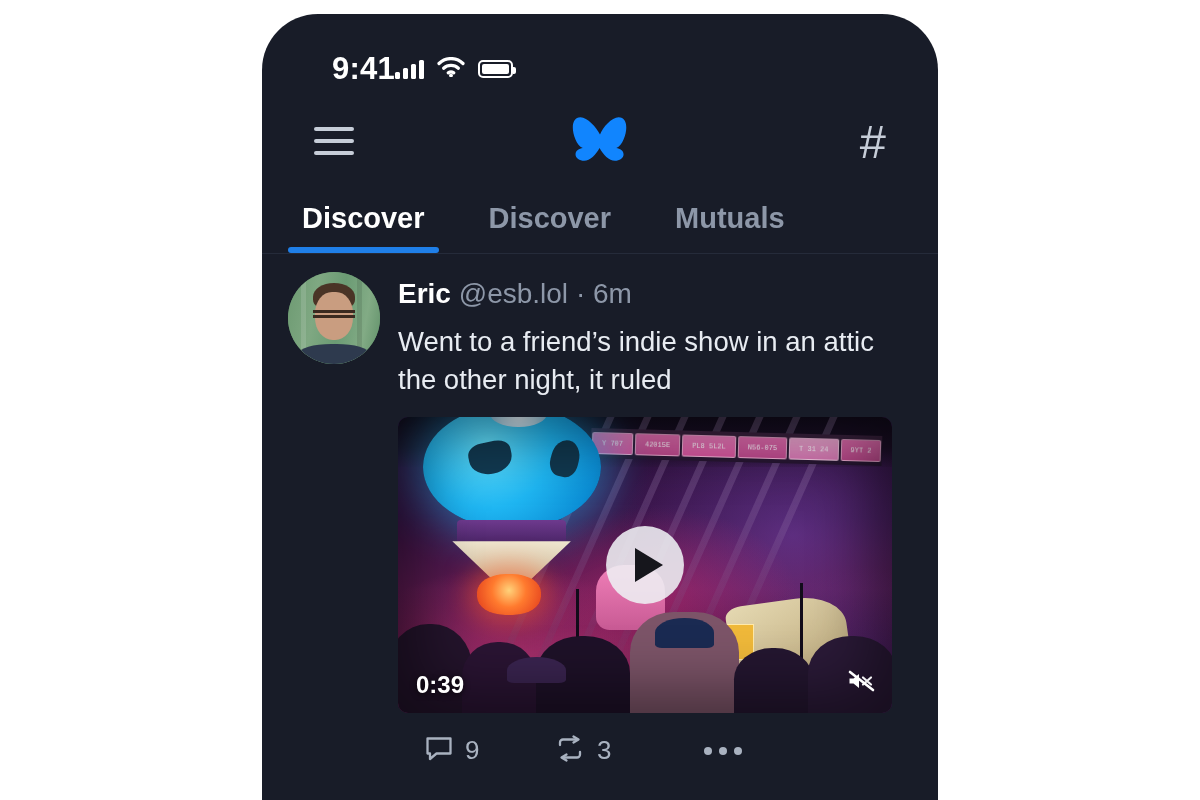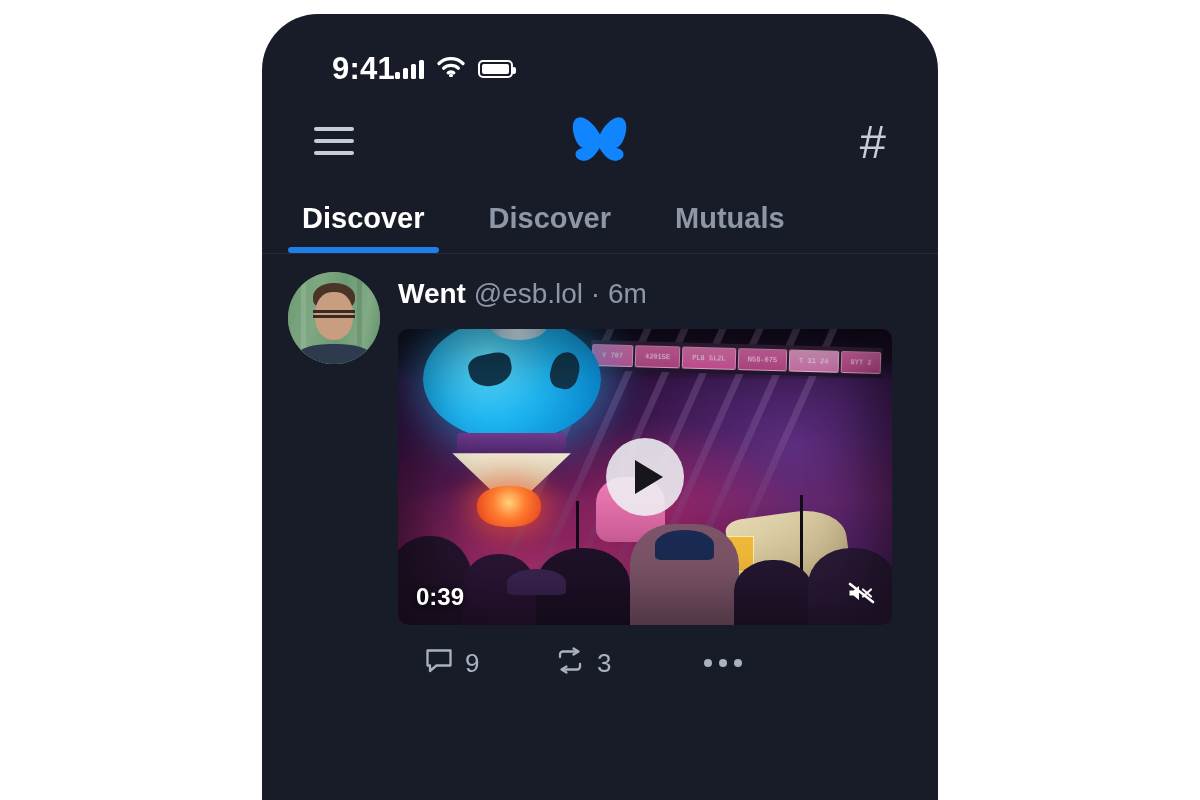--- a/index.html
+++ b/index.html
@@ -327,26 +327,27 @@
       <span class="stripe2"></span>
       <span class="hair"></span>
       <span class="face"></span>
       <span class="glasses"></span>
       <span class="body"></span>
     </div>
 
     <div id="post-body">
 
       <div id="post-head">
-        <span id="post-author">Went</span>
+        <span id="post-author">Eric</span>
         <span id="post-handle">@esb.lol</span>
         <span id="post-sep">·</span>
         <span id="post-time">6m</span>
       </div>
 
+      <div id="post-text">Went to a friend’s indie show in an attic the other night, it ruled</div>
 
       <div id="video-card">
         <span class="v-base"></span>
         <span class="ceiling"></span>
 
         <span class="rafters">
           <i style="left:4%;  transform:rotate(24deg);"></i>
           <i style="left:17%; transform:rotate(24deg);"></i>
           <i style="left:30%; transform:rotate(24deg);"></i>
           <i style="left:43%; transform:rotate(24deg);"></i>

